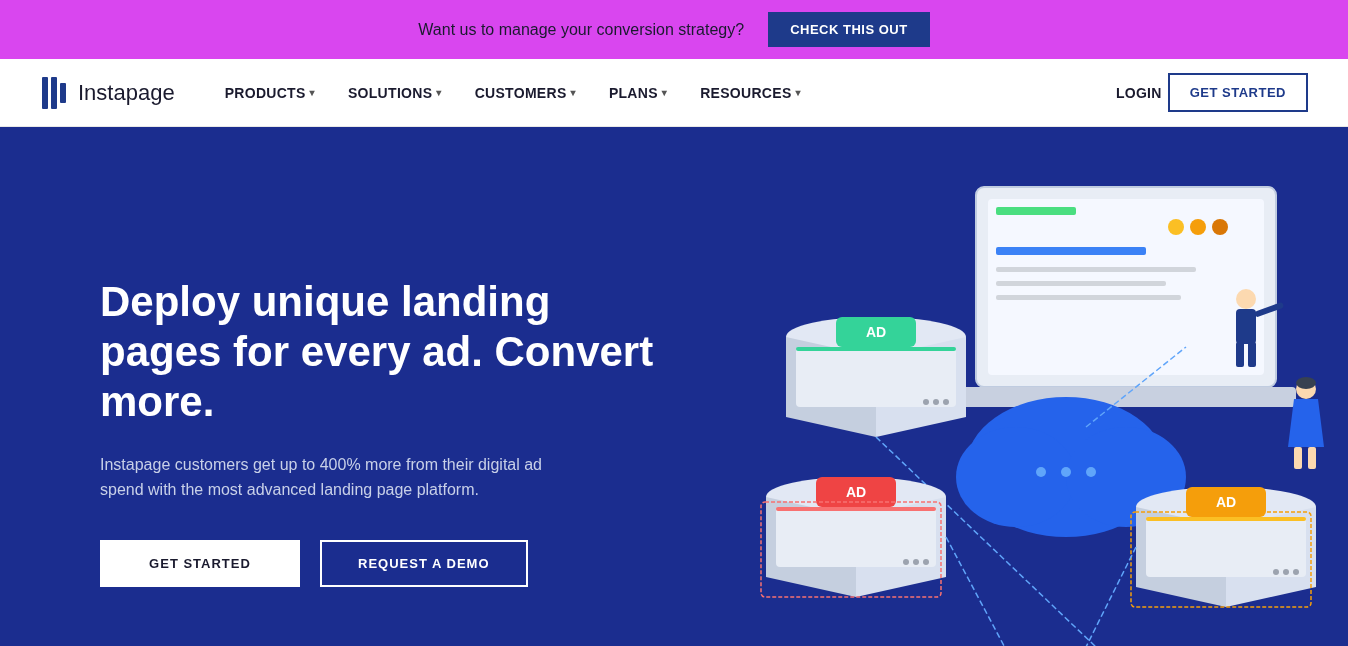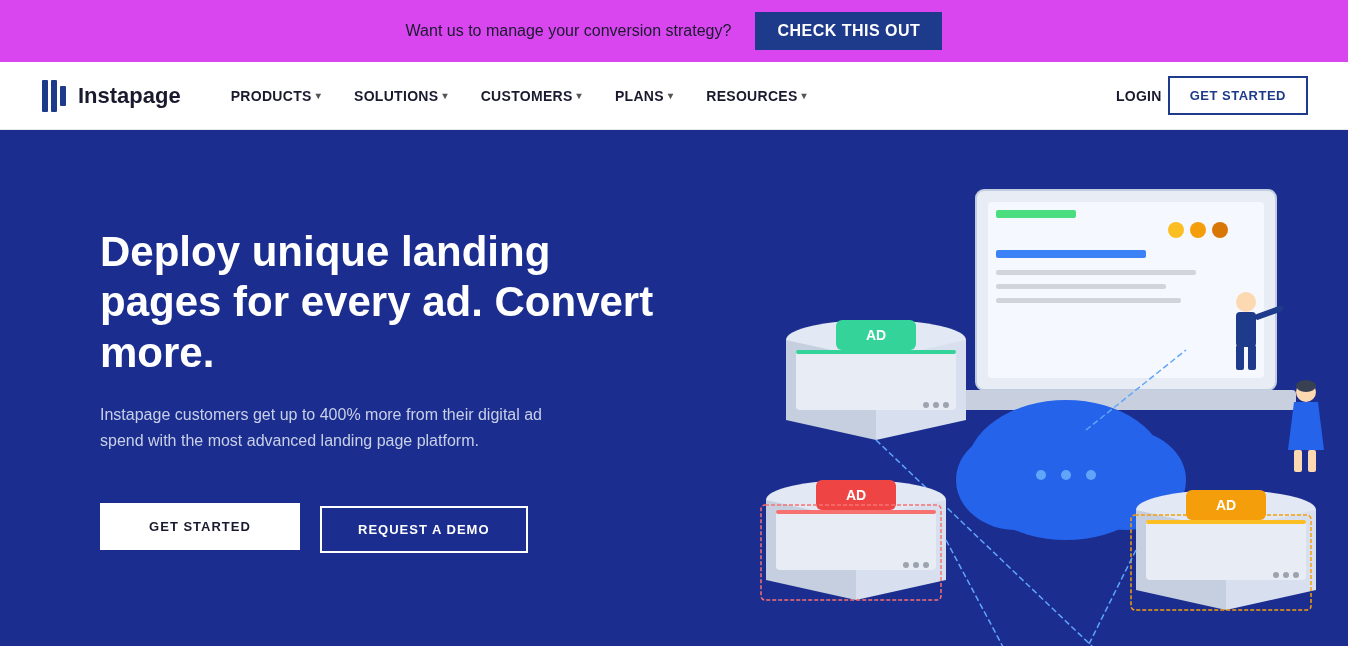--- a/index.html
+++ b/index.html
@@ -18,21 +18,21 @@
     .top-banner-text {
       font-size: 16px;
       color: #1a1a2e;
       font-weight: 400;
     }
     .check-out-btn {
       background: #1e3a8a;
       color: #fff;
       border: none;
       padding: 10px 22px;
-      font-size: 16px;
+      font-size: 13px;
       font-weight: 700;
       letter-spacing: 0.5px;
       cursor: pointer;
       white-space: nowrap;
     }
 
     
     .navbar {
       background: #fff;
       display: flex;
@@ -49,21 +49,21 @@
       gap: 6px;
       margin-right: 36px;
       text-decoration: none;
     }
     .logo-icon {
       display: flex;
       align-items: center;
     }
     .logo-text {
       font-size: 22px;
-      font-weight: 700;
+      font-weight: 400;
       color: #1a1a2e;
     }
     .nav-links {
       display: flex;
       align-items: center;
       gap: 5px;
       flex: 1;
     }
     .nav-item {
       display: flex;
@@ -106,42 +106,42 @@
       letter-spacing: 0.5px;
       cursor: pointer;
       text-transform: uppercase;
     }
 
     
     .hero {
       background: #1b2d8f;
       min-height: 520px;
       display: flex;
-      align-items: center;
+      align-items: flex-end;
       position: relative;
       overflow: hidden;
       padding: 60px 80px 60px 100px;
     }
     .hero-content {
       max-width: 560px;
       z-index: 2;
       position: relative;
     }
     .hero-title {
       font-size: 42px;
       font-weight: 800;
       color: #fff;
       line-height: 1.2;
       margin-bottom: 24px;
     }
     .hero-subtitle {
       font-size: 16px;
       color: #c8d0e8;
       line-height: 1.6;
-      margin-bottom: 47px;
+      margin-bottom: 37px;
       max-width: 460px;
     }
     .hero-buttons {
       display: flex;
       gap: 20px;
       align-items: center;
     }
     .btn-get-started {
       background: #fff;
       color: #1a1a2e;
@@ -157,21 +157,20 @@
     .btn-request-demo {
       background: transparent;
       color: #fff;
       border: 2px solid #fff;
       padding: 14px 36px;
       font-size: 13px;
       font-weight: 700;
       letter-spacing: 1px;
       cursor: pointer;
       text-transform: uppercase;
-      margin-top: 6px;
     }
 
     
     .hero-illustration {
       position: absolute;
       right: 12px;
       top: 0;
       width: 680px;
       height: 100%;
       z-index: 1;

